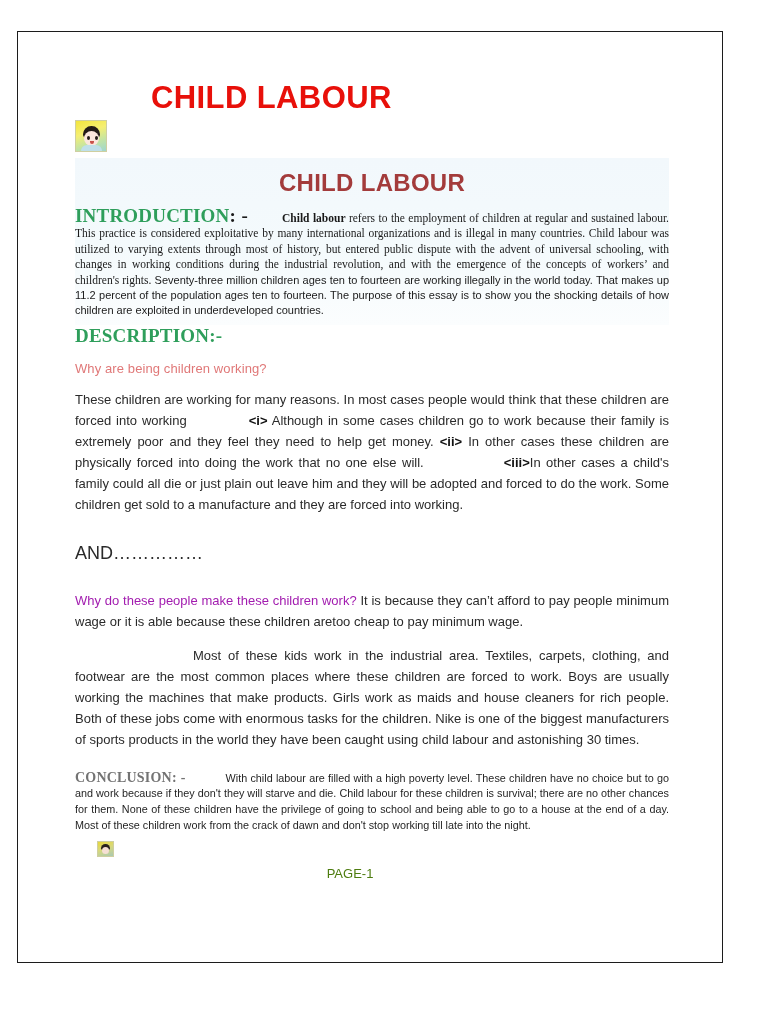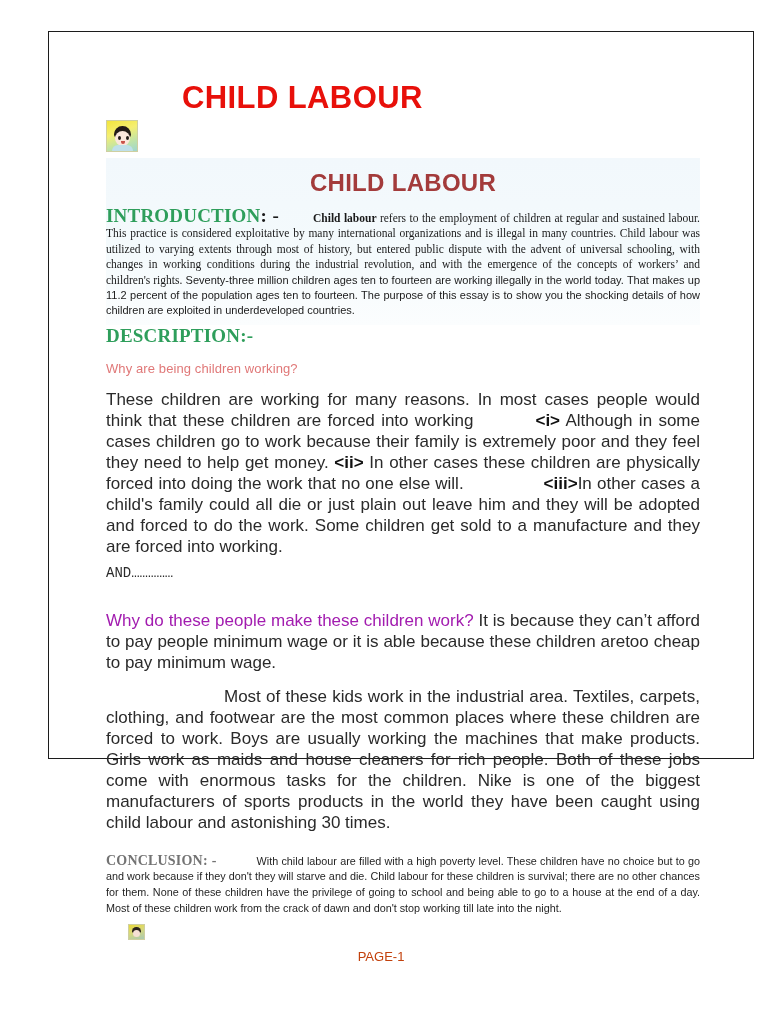--- a/index.html
+++ b/index.html
@@ -10,24 +10,24 @@
   body {
     width: 768px;
     height: 1024px;
     overflow: hidden;
     font-family: "Liberation Sans", sans-serif;
     -webkit-font-smoothing: antialiased;
   }
 
   #page-frame {
     position: absolute;
-    left: 48px;
+    left: 17px;
     top: 31px;
     width: 706px;
-    height: 728px;
+    height: 932px;
     border: 1px solid #1c1c1c;
     background: #ffffff;
     box-sizing: border-box;
   }
 
   #page-inner {
     position: absolute;
     left: 57px;
     top: 30px;
     width: 594px;
@@ -148,36 +148,35 @@
   
   .section-head {
   }
   .q-head {
     font-size: 13px;
     color: #e07878;
     margin-top: 14px;
     letter-spacing: 0.1px;
   }
   .body-para {
-    font-size: 17px;
+    font-size: 13px;
     line-height: 21px;
     color: #2a2a2a;
     text-align: justify;
     margin-top: 13px;
   }
   .tag {
     font-weight: bold;
     color: #111;
   }
   .and-line {
-    font-size: 14px;
+    font-size: 18px;
     line-height: 21px;
     color: #2a2a2a;
-    margin-top: 6px;
-    font-family: Liberation Mono, monospace;
+    margin-top: 28px;
   }
   .q-inline {
     color: #a21caf;
   }
   .indent-big { display: inline-block; width: 118px; }
   .sp-a { display: inline-block; width: 62px; }
   .sp-b { display: inline-block; width: 80px; }
 
   
   .concl-para {
@@ -214,21 +213,21 @@
   }
   .small-img .s-face {
     position: absolute; left: 4px; top: 5px;
     width: 7px; height: 7px;
     background: #f6e0d4; border-radius: 50%;
   }
 
   .page-num {
     text-align: center;
     font-size: 13px;
-    color: #c2410c;
+    color: #4d7c0f;
     margin-top: 9px;
     padding-right: 44px;
   }
 </style>
 </head>
 <body>
 
 <div id="page-frame">
   <div id="page-inner">
 

